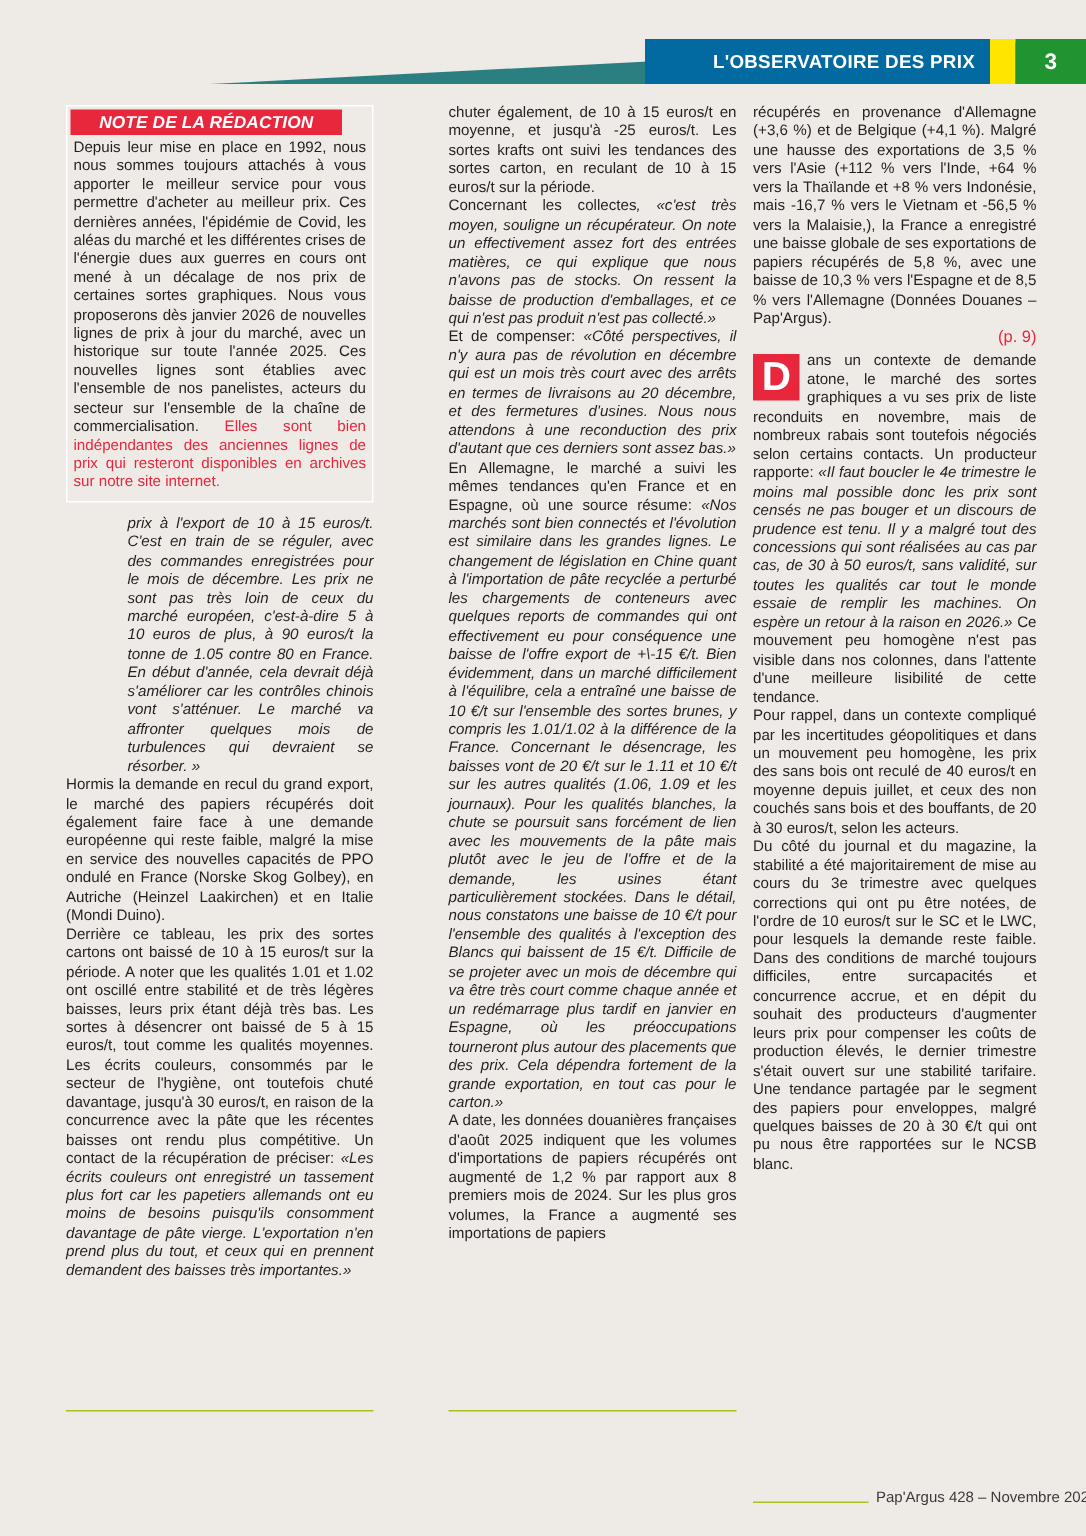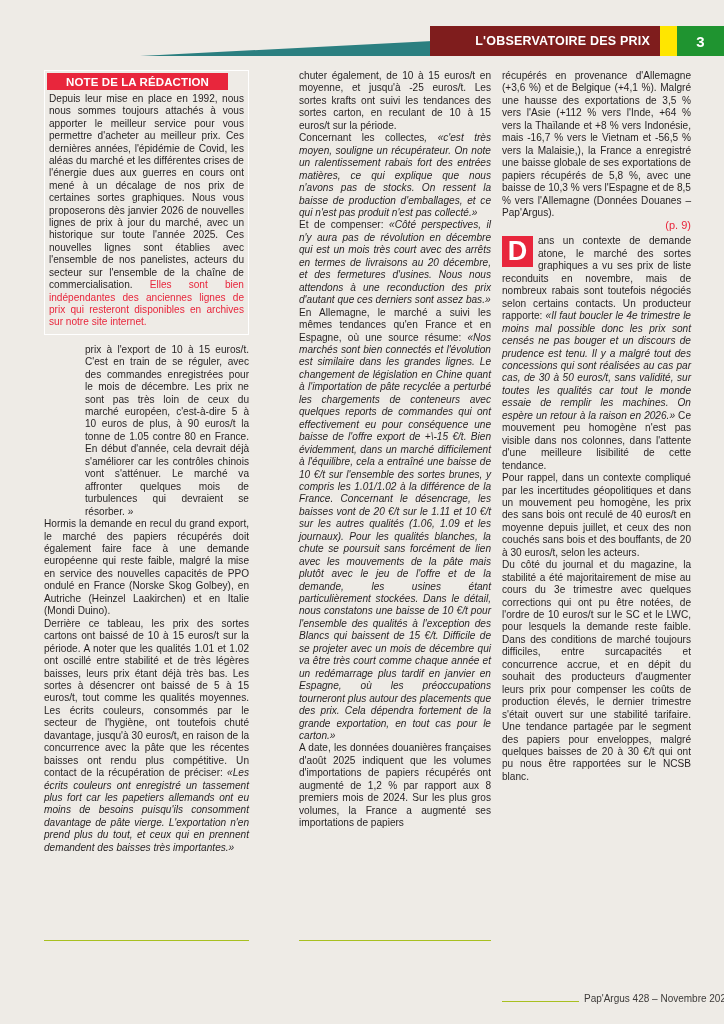--- a/index.html
+++ b/index.html
@@ -25,21 +25,21 @@
     top: 26px; left: 0;
     width: 724px;
     height: 30px;
   }
   .header-bar {
     position: absolute;
     top: 26px;
     left: 430px;
     width: 230px;
     height: 30px;
-    background: #7f1d1d;
+    background: #0369a1;
     display: flex;
     align-items: center;
     justify-content: flex-end;
     padding-right: 10px;
   }
   .header-title {
     color: #ffffff;
     font-size: 12.5px;
     font-weight: bold;
     letter-spacing: 0.2px;
@@ -84,39 +84,40 @@
   .col-right  { left: 502px; width: 189px; }
 
   p.body {
     font-size: 10.1px;
     line-height: 12.45px;
     color: #231f20;
     text-align: justify;
     hyphens: auto;
     -webkit-hyphens: auto;
   }
-  p.body.ital { }
+  p.body.ital { font-style: italic; }
   p.body b { font-weight: normal; }
   p.body i { font-style: italic; }
 
   
   .note-box {
     border: 1.6px solid #ffffff;
     background: #eeebe6;
     padding: 0 0 3px 0;
     margin-bottom: 9px;
     width: 205px;
   }
   .note-header {
     background: #e8263c;
     height: 17px;
     display: flex;
     align-items: center;
     justify-content: center;
     margin: 2px 20px 2px 2px;
+    font-style: italic;
   }
   .note-header-text {
     color: #ffffff;
     font-size: 11.5px;
     font-weight: bold;
     letter-spacing: 0.1px;
   }
   .note-body {
     padding: 1px 4px 2px 4px;
     font-size: 10.1px;
@@ -231,21 +232,21 @@
     <div class="left-indent">
       <p class="body ital">prix à l'export de 10 à 15 euros/t. C'est en train de se réguler, avec des commandes enregistrées pour le mois de décembre. Les prix ne sont pas très loin de ceux du marché européen, c'est-à-dire 5 à 10 euros de plus, à 90 euros/t la tonne de 1.05 contre 80 en France. En début d'année, cela devrait déjà s'améliorer car les contrôles chinois vont s'atténuer. Le marché va affronter quelques mois de turbulences qui devraient se résorber. »</p>
     </div>
     <p class="body">Hormis la demande en recul du grand export, le marché des papiers récupérés doit également faire face à une demande européenne qui reste faible, malgré la mise en service des nouvelles capacités de PPO ondulé en France (Norske Skog Golbey), en Autriche (Heinzel Laakirchen) et en Italie (Mondi Duino).</p>
     <p class="body"><span>Derrière ce tableau, les prix des sortes cartons ont baissé de 10 à 15 euros/t sur la période. A noter que les qualités 1.01 et 1.02 ont oscillé entre stabilité et de très légères baisses, leurs prix étant déjà très bas. Les sortes à désencrer ont baissé de 5 à 15 euros/t, tout comme les qualités moyennes. Les écrits couleurs, consommés par le secteur de l'hygiène, ont toutefois chuté davantage, jusqu'à 30 euros/t, en raison de la concurrence avec la pâte que les récentes baisses ont rendu plus compétitive. Un contact de la récupération de préciser: </span><i>«Les écrits couleurs ont enregistré un tassement plus fort car les papetiers allemands ont eu moins de besoins puisqu'ils consomment davantage de pâte vierge. L'exportation n'en prend plus du tout, et ceux qui en prennent demandent des baisses très importantes.»</i></p>
   </div>
 
   <div class="col col-mid">
     <p class="body">chuter également, de 10 à 15 euros/t en moyenne, et jusqu'à -25 euros/t. Les sortes krafts ont suivi les tendances des sortes carton, en reculant de 10 à 15 euros/t sur la période.</p>
 
-    <p class="body"><span>Concernant les </span><b>collectes</b><i>, «c'est très moyen, souligne un récupérateur. On note un ralentissement rabais fort des entrées matières, ce qui explique que nous n'avons pas de stocks. On ressent la baisse de production d'emballages, et ce qui n'est pas produit n'est pas collecté.»</i></p>
+    <p class="body"><span>Concernant les </span><b>collectes</b><i>, «c'est très moyen, souligne un récupérateur. On note un effectivement assez fort des entrées matières, ce qui explique que nous n'avons pas de stocks. On ressent la baisse de production d'emballages, et ce qui n'est pas produit n'est pas collecté.»</i></p>
 
     <p class="body"><span>Et de compenser: </span><i>«Côté perspectives, il n'y aura pas de révolution en décembre qui est un mois très court avec des arrêts en termes de livraisons au 20 décembre, et des fermetures d'usines. Nous nous attendons à une reconduction des prix d'autant que ces derniers sont assez bas.»</i></p>
 
     <p class="body"><span>En </span><b>Allemagne</b><span>, le marché a suivi les mêmes tendances qu'en France et en </span><b>Espagne</b><span>, où une source résume: </span><i>«Nos marchés sont bien connectés et l'évolution est similaire dans les grandes lignes. Le changement de législation en Chine quant à l'importation de pâte recyclée a perturbé les chargements de conteneurs avec quelques reports de commandes qui ont effectivement eu pour conséquence une baisse de l'offre export de +\-15 €/t. Bien évidemment, dans un marché difficilement à l'équilibre, cela a entraîné une baisse de 10 €/t sur l'ensemble des sortes brunes, y compris les 1.01/1.02 à la différence de la France. Concernant le désencrage, les baisses vont de 20 €/t sur le 1.11 et 10 €/t sur les autres qualités (1.06, 1.09 et les journaux). Pour les qualités blanches, la chute se poursuit sans forcément de lien avec les mouvements de la pâte mais plutôt avec le jeu de l'offre et de la demande, les usines étant particulièrement stockées. Dans le détail, nous constatons une baisse de 10 €/t pour l'ensemble des qualités à l'exception des Blancs qui baissent de 15 €/t. Difficile de se projeter avec un mois de décembre qui va être très court comme chaque année et un redémarrage plus tardif en janvier en Espagne, où les préoccupations tourneront plus autour des placements que des prix. Cela dépendra fortement de la grande exportation, en tout cas pour le carton.»</i></p>
 
     <p class="body"><span>A date, les </span><b>données douanières françaises</b><span> d'août 2025 indiquent que les volumes d'importations de papiers récupérés ont augmenté de 1,2 % par rapport aux 8 premiers mois de 2024. Sur les plus gros volumes, la France a augmenté ses importations de papiers</span></p>
   </div>
 
   <div class="col col-right">
     <p class="body">récupérés en provenance d'Allemagne (+3,6 %) et de Belgique (+4,1 %). Malgré une hausse des exportations de 3,5 % vers l'Asie (+112 % vers l'Inde, +64 % vers la Thaïlande et +8 % vers Indonésie, mais -16,7 % vers le Vietnam et -56,5 % vers la Malaisie,), la France a enregistré une baisse globale de ses exportations de papiers récupérés de 5,8 %, avec une baisse de 10,3 % vers l'Espagne et de 8,5 % vers l'Allemagne (Données Douanes – Pap'Argus).</p>

